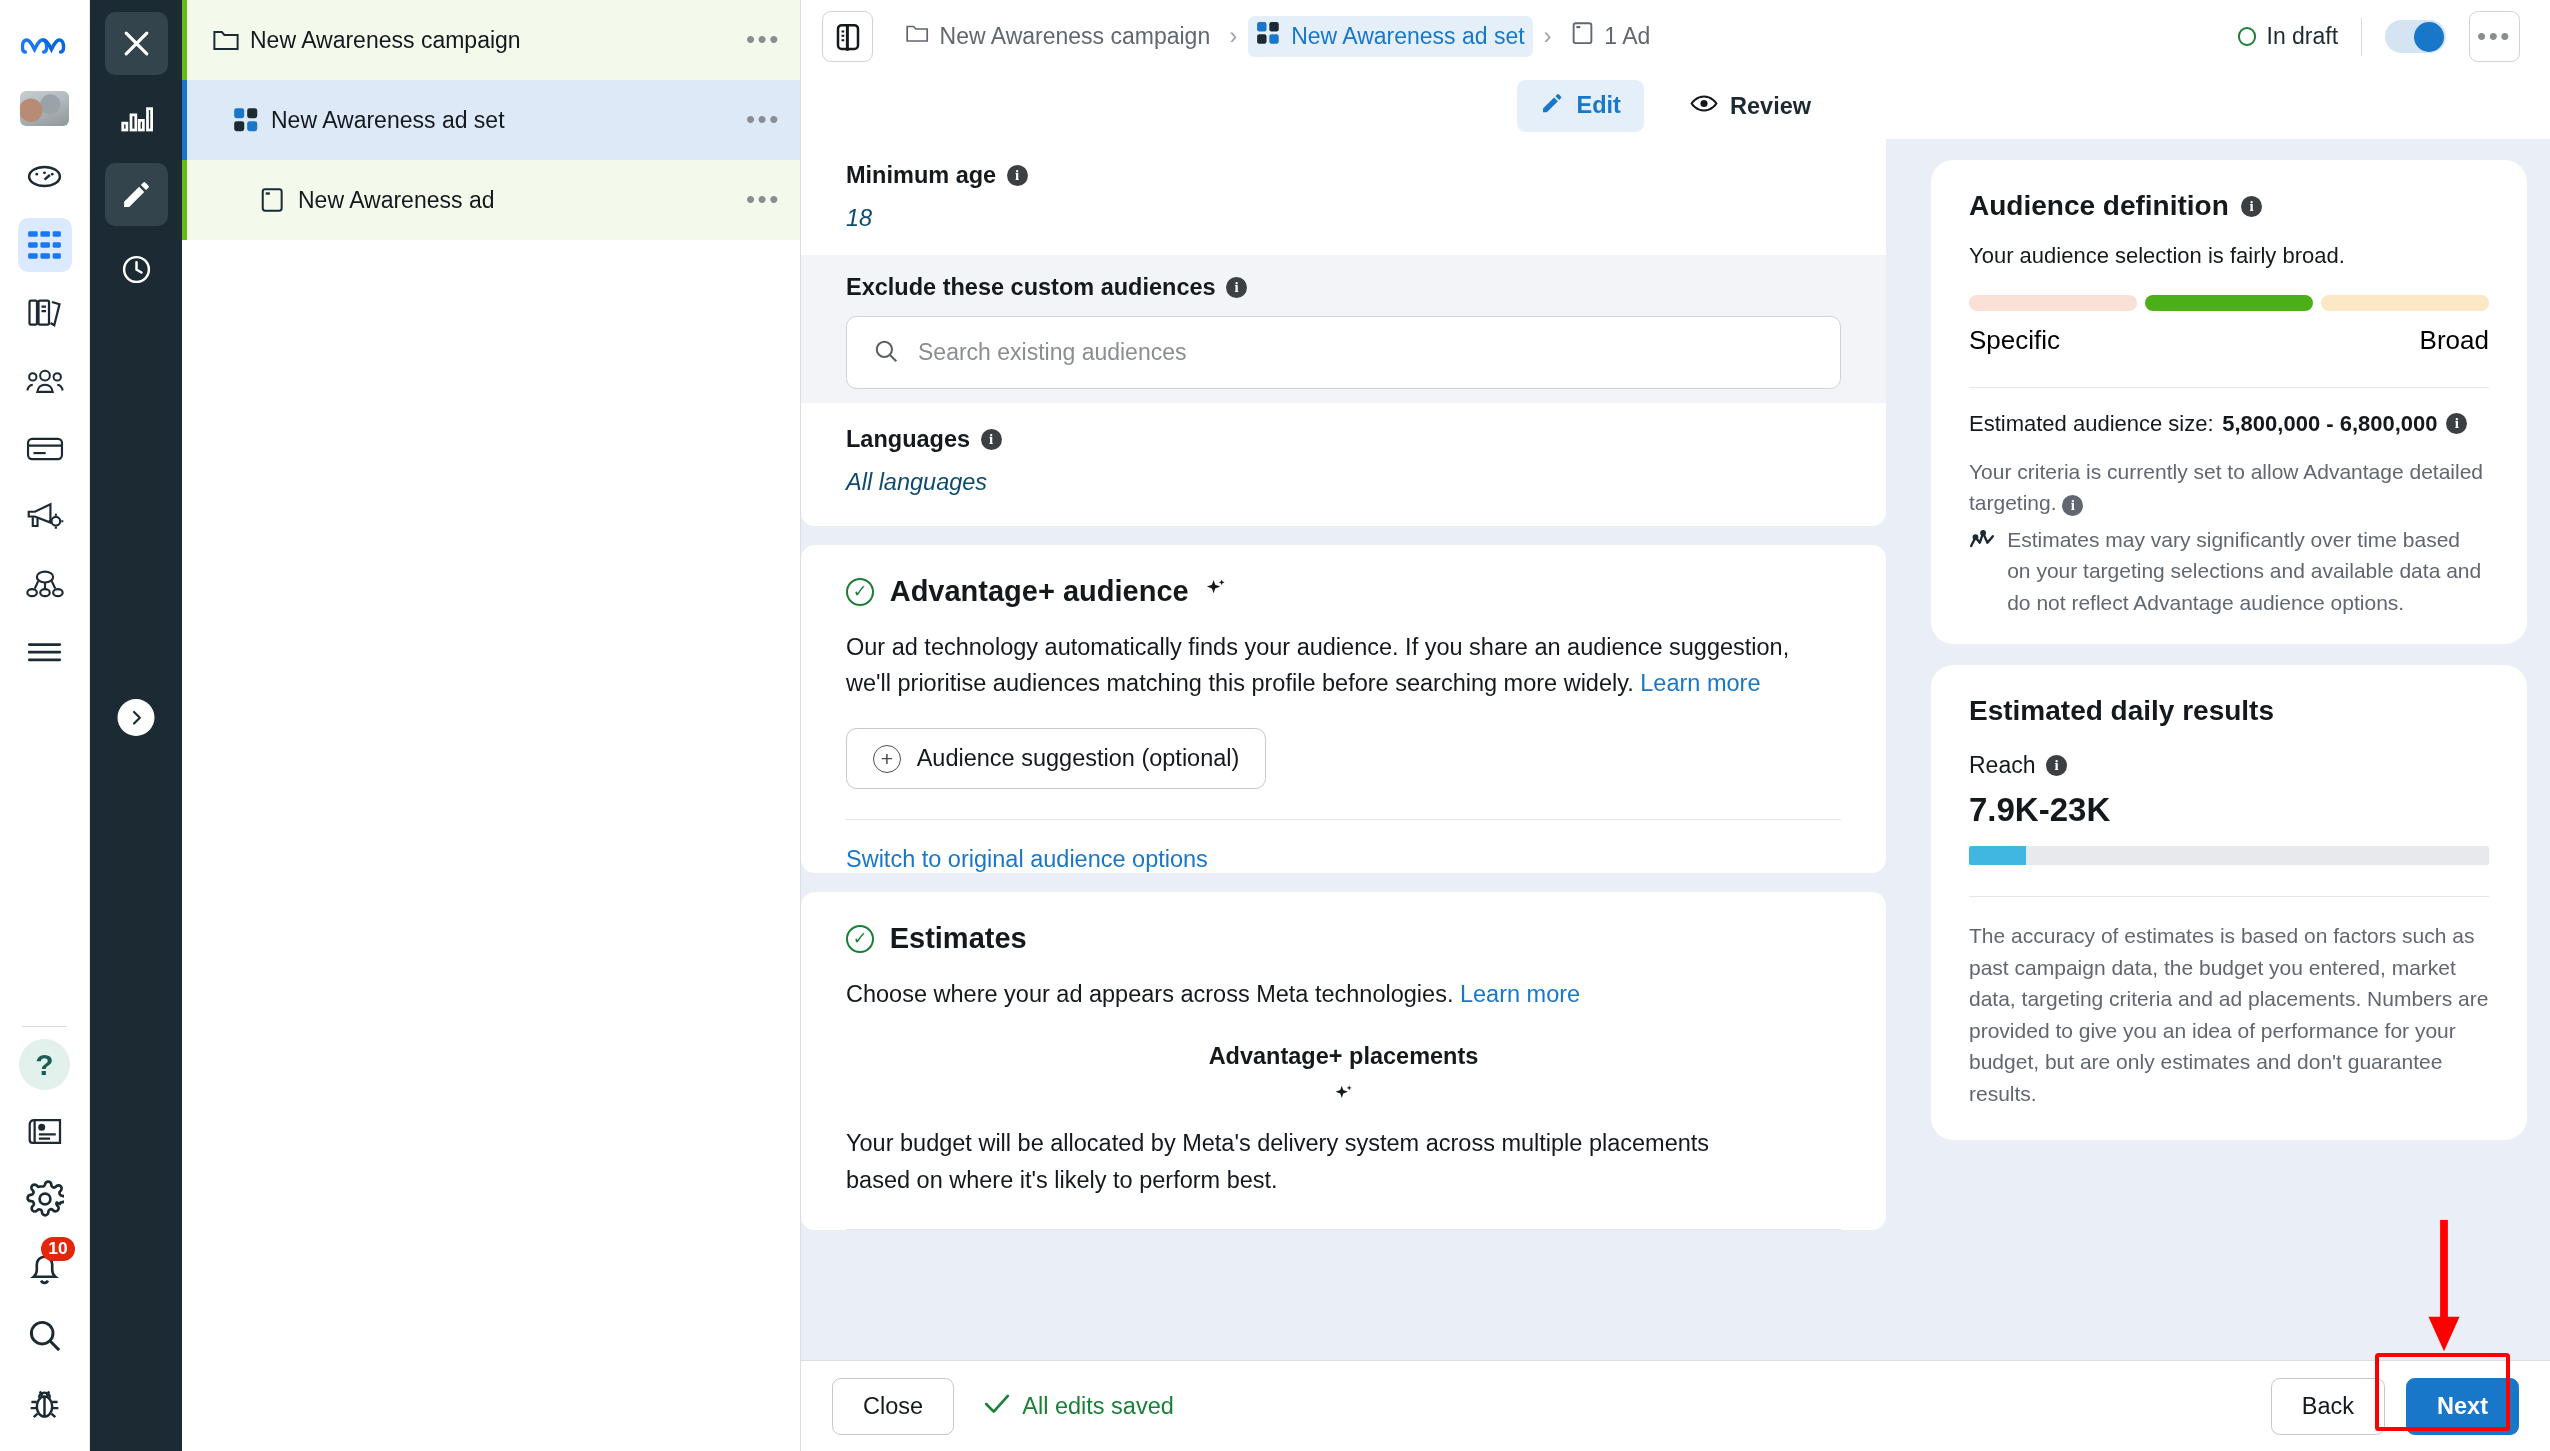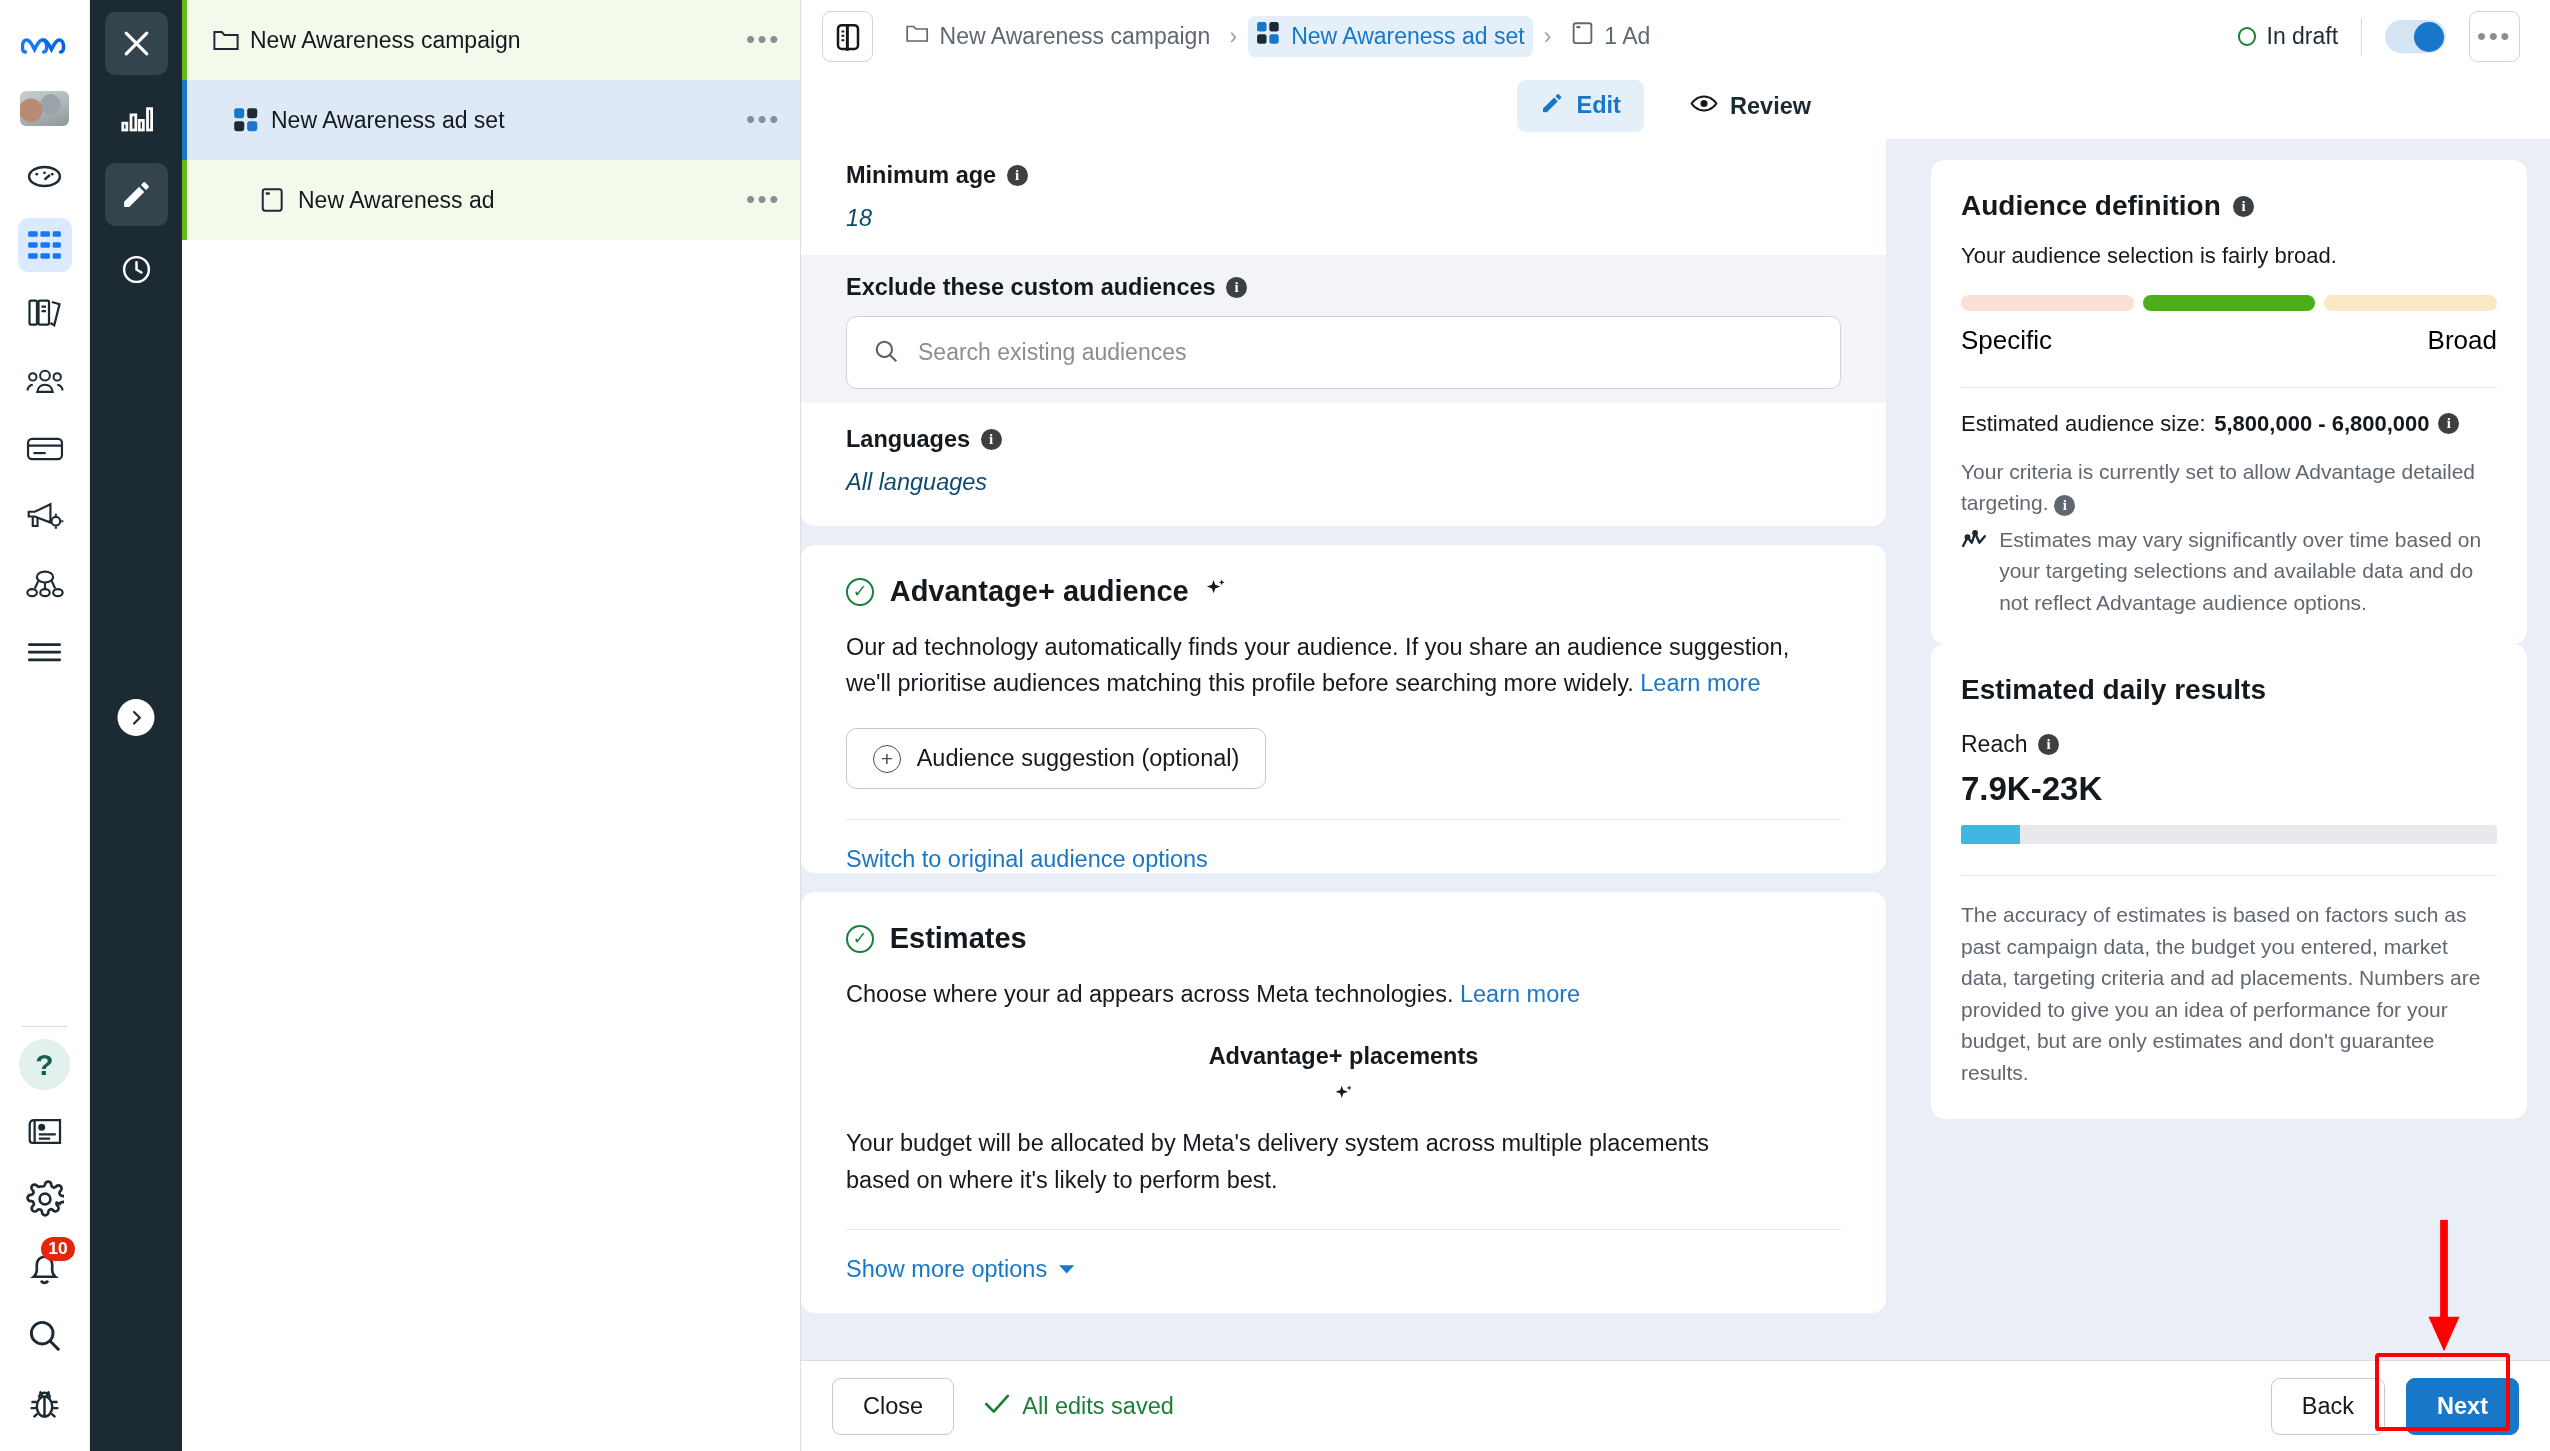--- a/index.html
+++ b/index.html
@@ -179,21 +179,21 @@
   .plus-c { width: 28px; height: 28px; border: 1.7px solid #4a4e52; border-radius: 50%;
             display: flex; align-items: center; justify-content: center;
             font-size: 21px; color: #4a4e52; line-height: 1; }
   .divider { height: 0.9px; background: #e4e6eb; margin: 0 45px; }
   .sub-title { font-size: 23.5px; font-weight: bold; color: #14191e;
                display: flex; align-items: center; gap: 12.2px; }
 
   
   .side-col { width: 645px; flex: 0 0 645px; padding: 21px 23px 0 26px;
               background: transparent; }
-  .side-card { background: #ffffff; border-radius: 14px; padding: 30px 30px 26px; }
+  .side-card { background: #ffffff; border-radius: 22px; padding: 30px 38px 26px; margin-bottom: 21px; }
   .side-h { font-size: 28px; font-weight: bold; color: #14191e;
             display: flex; align-items: center; gap: 12.2px; }
   .side-p { font-size: 22px; color: #14191e; margin-top: 21px; }
   .meter { display: flex; gap: 8.7px; margin-top: 26px; }
   .meter span { height: 15.7px; border-radius: 871px; flex: 1 1 0; }
   .meter .s1 { background: #fbe0d8; }
   .meter .s2 { background: #4caf17; }
   .meter .s3 { background: #fbe8c4; }
   .meter-lbls { display: flex; justify-content: space-between; margin-top: 14px;
                 font-size: 26px; color: #000000; }
@@ -577,28 +577,20 @@
               <span class="spark">
                 <svg width="21" height="21" viewBox="0 0 24 24" fill="#14191e">
                     <path d="M10 3l1.7 5.1L17 10l-5.3 1.9L10 17l-1.7-5.1L3 10l5.3-1.9z"></path>
                     <path d="M18.5 2.5l.8 2.3 2.2.8-2.2.8-.8 2.3-.8-2.3-2.2-.8 2.2-.8z"></path>
                   </svg>
               </span>
             </div>
             <div class="para" style="margin-top:15.7px;max-width:872px;">Your budget will be allocated by Meta's delivery system across multiple placements based on where it's likely to perform best.</div>
           </div>
           <div class="divider" style="margin-top:31px;"></div>
-          <div class="inner" style="padding-top:26px;padding-bottom:30px;display:flex;align-items:center;gap:10.5px;">
-            <span class="lnk" style="font-size:23.5px;">Show more options</span>
-            <span class="lnk">
-              <svg width="17.4" height="12.2" viewBox="0 0 16 10" fill="#1877c9">
-                  <path d="M1 1.5h14L8 9z"></path>
-                </svg>
-            </span>
-          </div>
         </div>
       </div>
 
       <div class="side-col">
         <div class="side-card">
           <div class="side-h">
             <span>Audience definition</span>
             <span class="info-i">i</span>
           </div>
           <div class="side-p">Your audience selection is fairly broad.</div>

